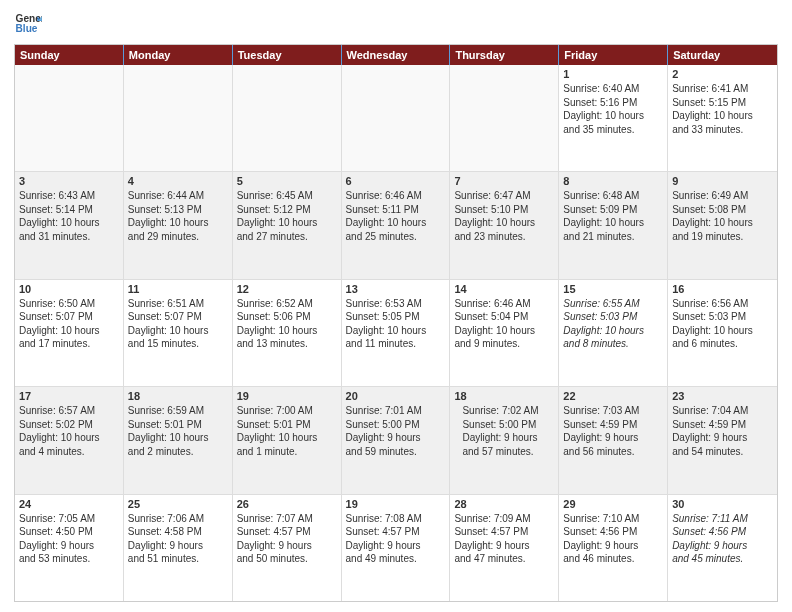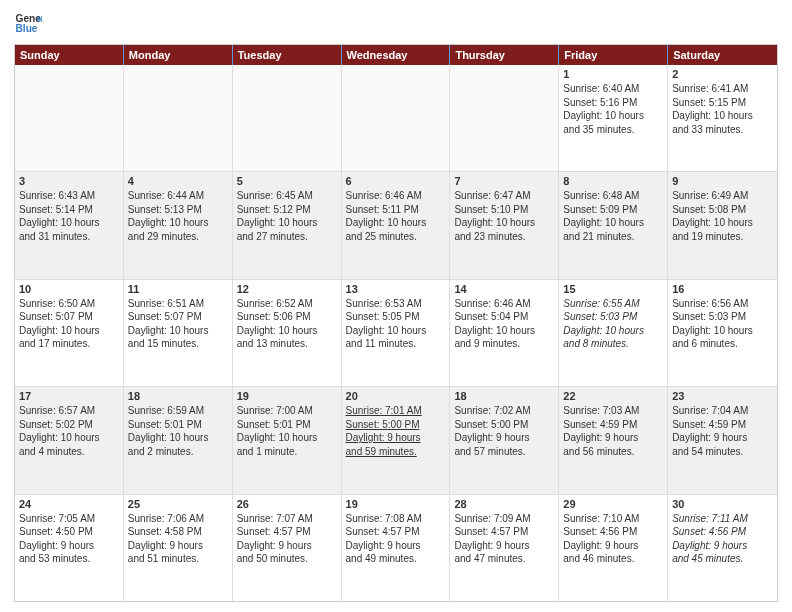--- a/index.html
+++ b/index.html
@@ -270,28 +270,28 @@
           </div>
           <div class="cal-cell shade">
             <span class="day-num">19</span>
             <div class="cell-text" style="white-space: pre-line;">Sunrise: 7:00 AM
 Sunset: 5:01 PM
 Daylight: 10 hours
 and 1 minute.</div>
           </div>
           <div class="cal-cell shade">
             <span class="day-num">20</span>
-            <div class="cell-text" style="white-space: pre-line; text-decoration: underline;">Sunrise: 7:01 AM
+            <div class="cell-text" style="white-space: pre-line;">Sunrise: 7:01 AM
 Sunset: 5:00 PM
 Daylight: 9 hours
 and 59 minutes.</div>
           </div>
           <div class="cal-cell shade">
             <span class="day-num">18</span>
-            <div class="cell-text" style="white-space: pre-line;">Sunrise: 7:02 AM
+            <div class="cell-text" style="white-space: pre-line; margin-left: 8px;">Sunrise: 7:02 AM
 Sunset: 5:00 PM
 Daylight: 9 hours
 and 57 minutes.</div>
           </div>
           <div class="cal-cell shade">
             <span class="day-num">22</span>
             <div class="cell-text" style="white-space: pre-line;">Sunrise: 7:03 AM
 Sunset: 4:59 PM
 Daylight: 9 hours
 and 56 minutes.</div>

